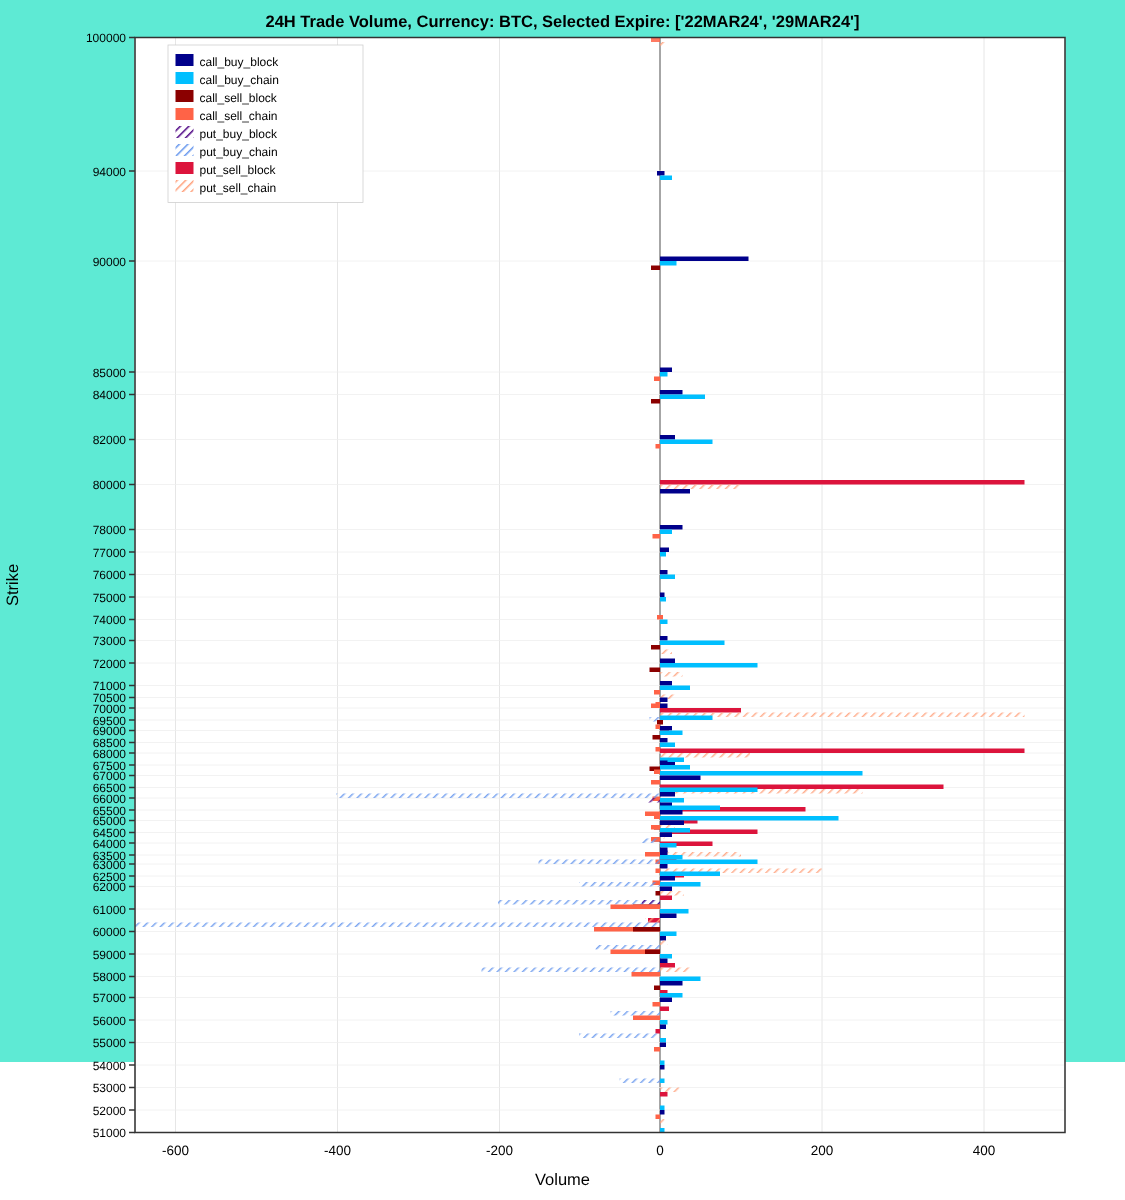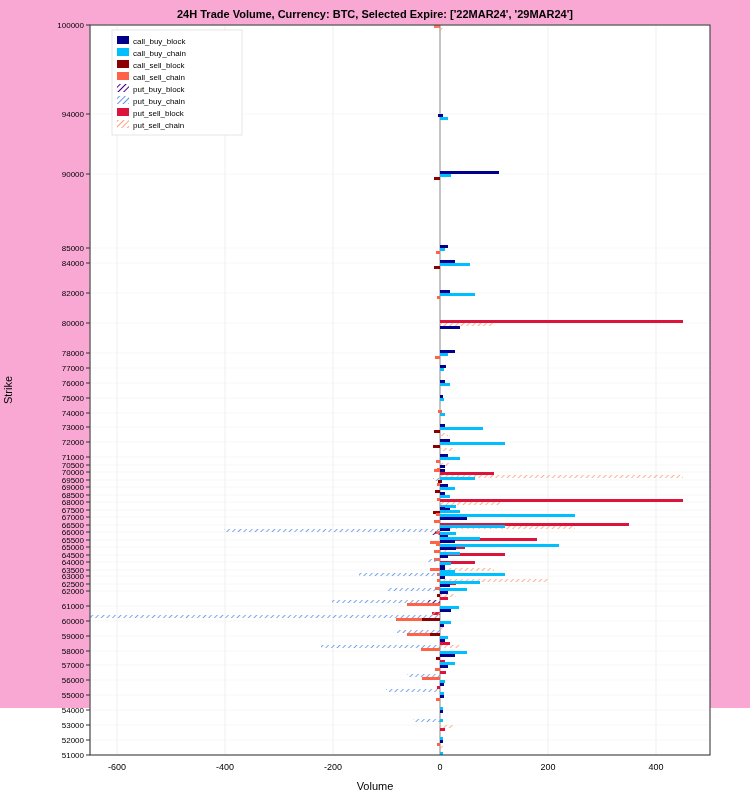--- a/index.html
+++ b/index.html
@@ -7,21 +7,21 @@
       background: #fff;
       font-family: Arial, sans-serif;
       width: 750px;
       height: 800px;
       overflow: hidden;
     }
     .chart-container {
       width: 750px;
       height: 708px;
       position: relative;
-      background: #f9a8d4;
+      background: #5eead4;
     }
     svg {
       width: 750px;
       height: 800px;
     }
   </style>
 </head>
 <body>
 
 <div class="chart-container">

